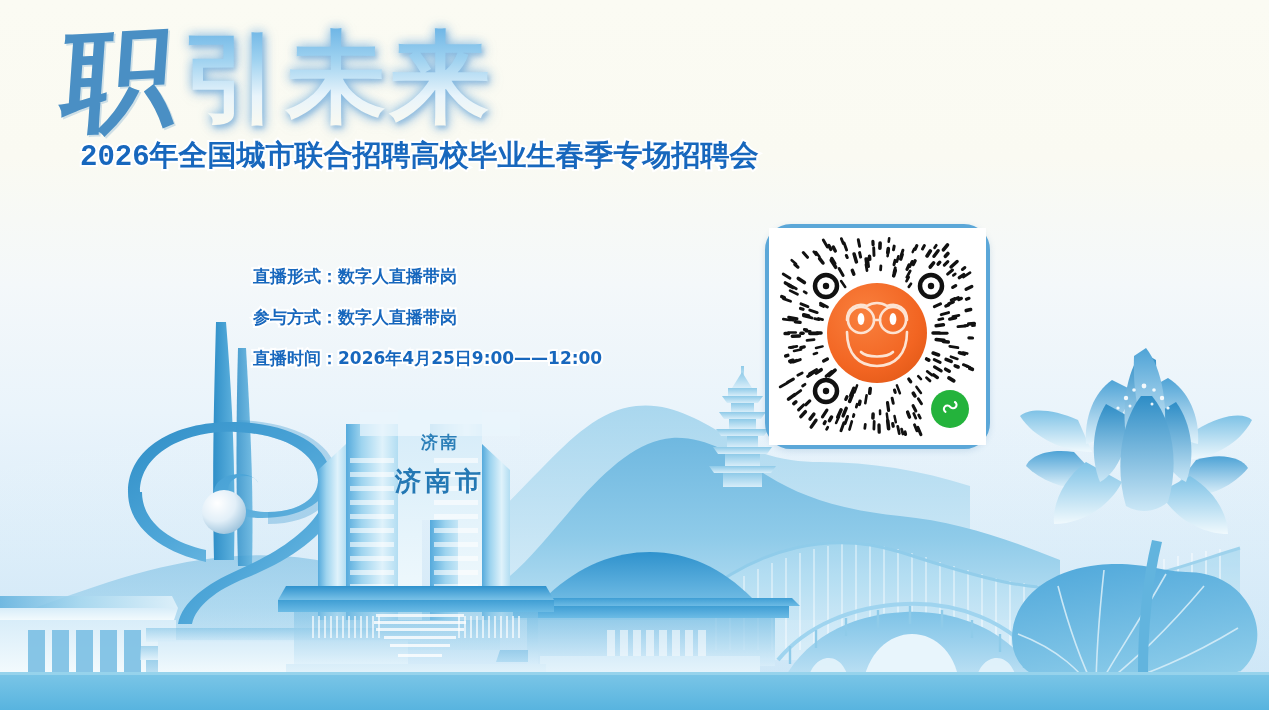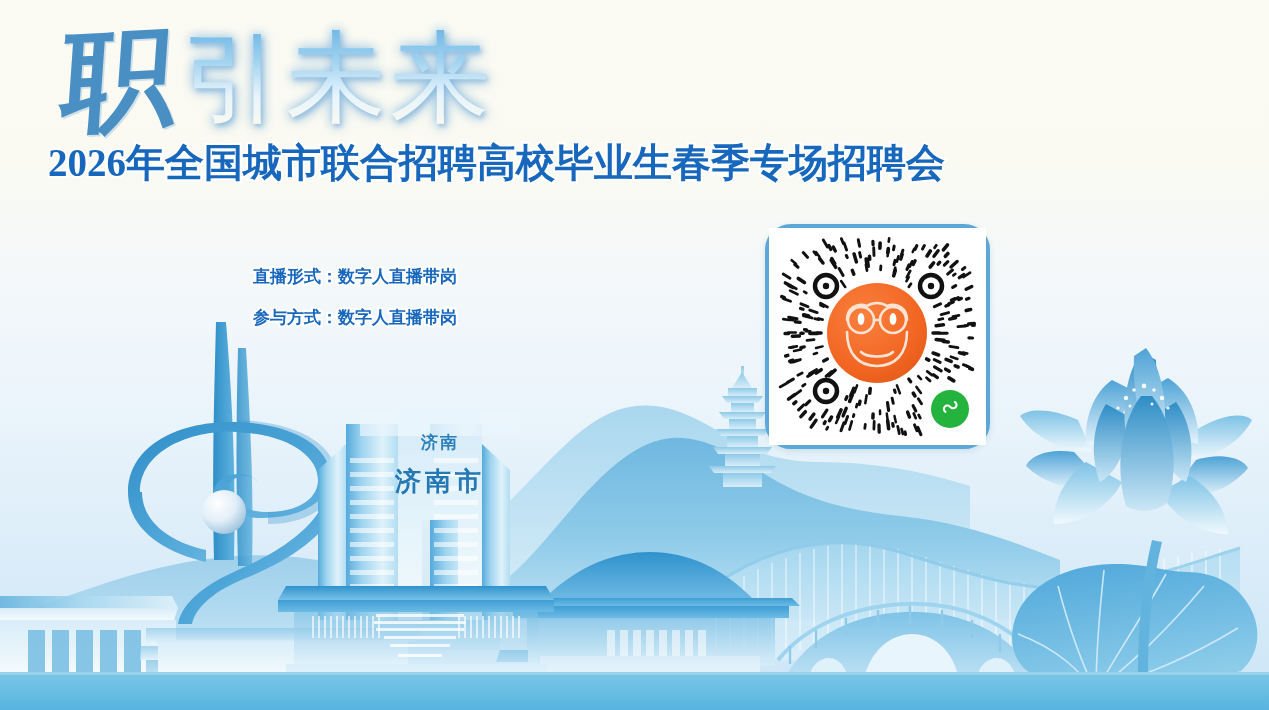--- a/index.html
+++ b/index.html
@@ -21,33 +21,33 @@
     position:absolute;left:63px;top:22px;
     font-size:112px;line-height:1;font-weight:700;
     font-family:"DejaVu Serif","Liberation Serif",serif;
     color:#4a8fc4;
     transform:skewX(-7deg) rotate(-3deg);
     text-shadow:2px 2px 0 rgba(74,143,196,.25);
     letter-spacing:0;
   }
   #slogan-rest{
     position:absolute;left:182px;top:28px;
-    font-size:100px;line-height:1;font-weight:400;
+    font-size:100px;line-height:1;font-weight:700;
     font-family:"DejaVu Sans","Liberation Sans",sans-serif;
     letter-spacing:4px;
     background:linear-gradient(180deg,#6fb6e6 0%,#9fd2f0 32%,#e8f4fb 68%,#fbfaf0 100%);
     -webkit-background-clip:text;background-clip:text;color:transparent;
     -webkit-text-fill-color:transparent;
     filter:drop-shadow(0 0 6px rgba(120,180,225,.85)) drop-shadow(2px 3px 2px rgba(90,150,205,.5));
     text-align:right;
   }
   #subtitle{
-    position:absolute;left:48px;top:141px;
-    font-size:39px;line-height:1.15;font-weight:700;letter-spacing:0px;
-    font-family:Liberation Serif, serif;
+    position:absolute;left:80px;top:141px;
+    font-size:29px;line-height:1.15;font-weight:700;letter-spacing:0px;
+    font-family:Liberation Mono, monospace;
     color:#1767bd;
     -webkit-text-stroke:4px #ffffff;
     paint-order:stroke fill;
     white-space:nowrap;
   }
 
   
   #info{position:absolute;left:253px;top:256px;z-index:6;}
   .info-line{
     font-size:17px;line-height:41px;font-weight:700;
@@ -446,20 +446,21 @@
 
   <div id="headline">
     <div id="brush-char">职</div>
     <div id="slogan-rest">引未来</div>
     <div id="subtitle">2026年全国城市联合招聘高校毕业生春季专场招聘会</div>
   </div>
 
   <div id="info">
     <div class="info-line">直播形式：数字人直播带岗</div>
     <div class="info-line">参与方式：数字人直播带岗</div>
+    <div class="info-line">直播时间：2026年4月25日9:00——12:00</div>
   </div>
 
   <div id="qr-card">
     <svg id="qr-canvas" viewBox="0 0 217 217" width="217" height="217" xmlns="http://www.w3.org/2000/svg">
       <defs>
         <radialGradient id="gFrog" cx="38%" cy="32%" r="78%">
           <stop offset="0%" stop-color="#f9803e"></stop>
           <stop offset="70%" stop-color="#f26522"></stop>
           <stop offset="100%" stop-color="#e35a18"></stop>
         </radialGradient>

